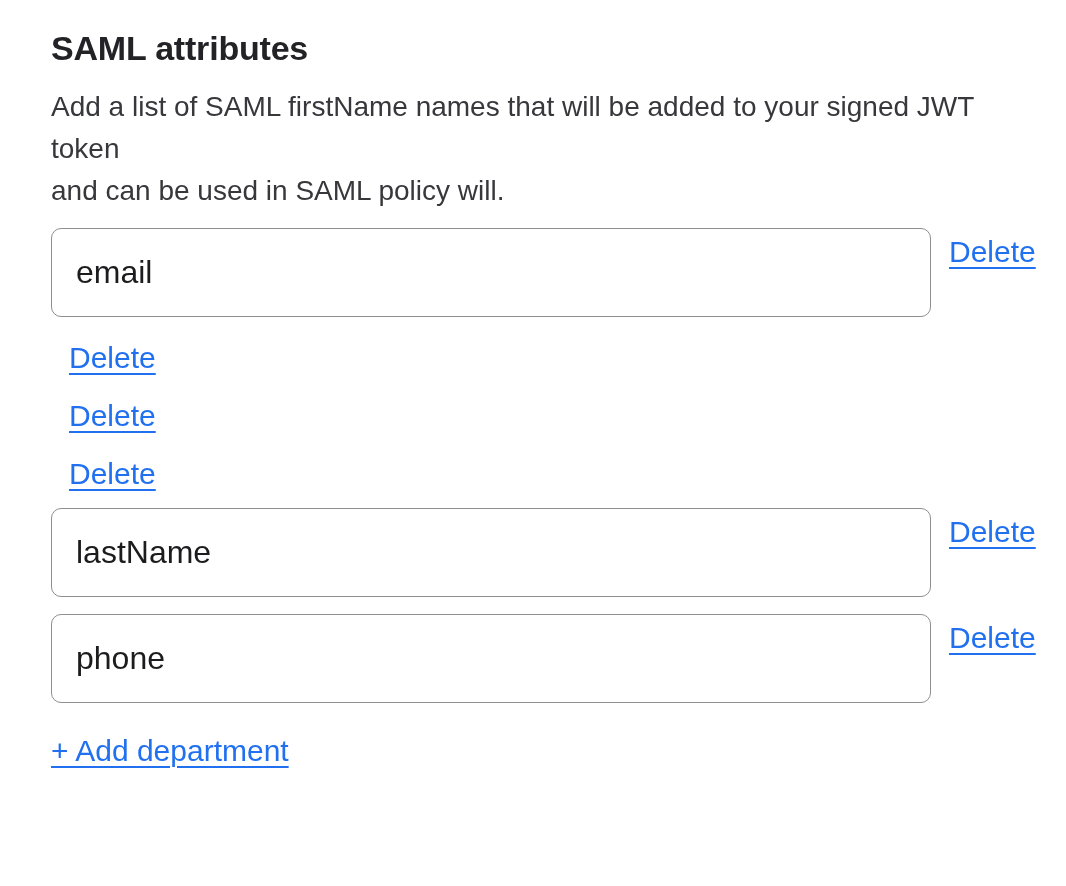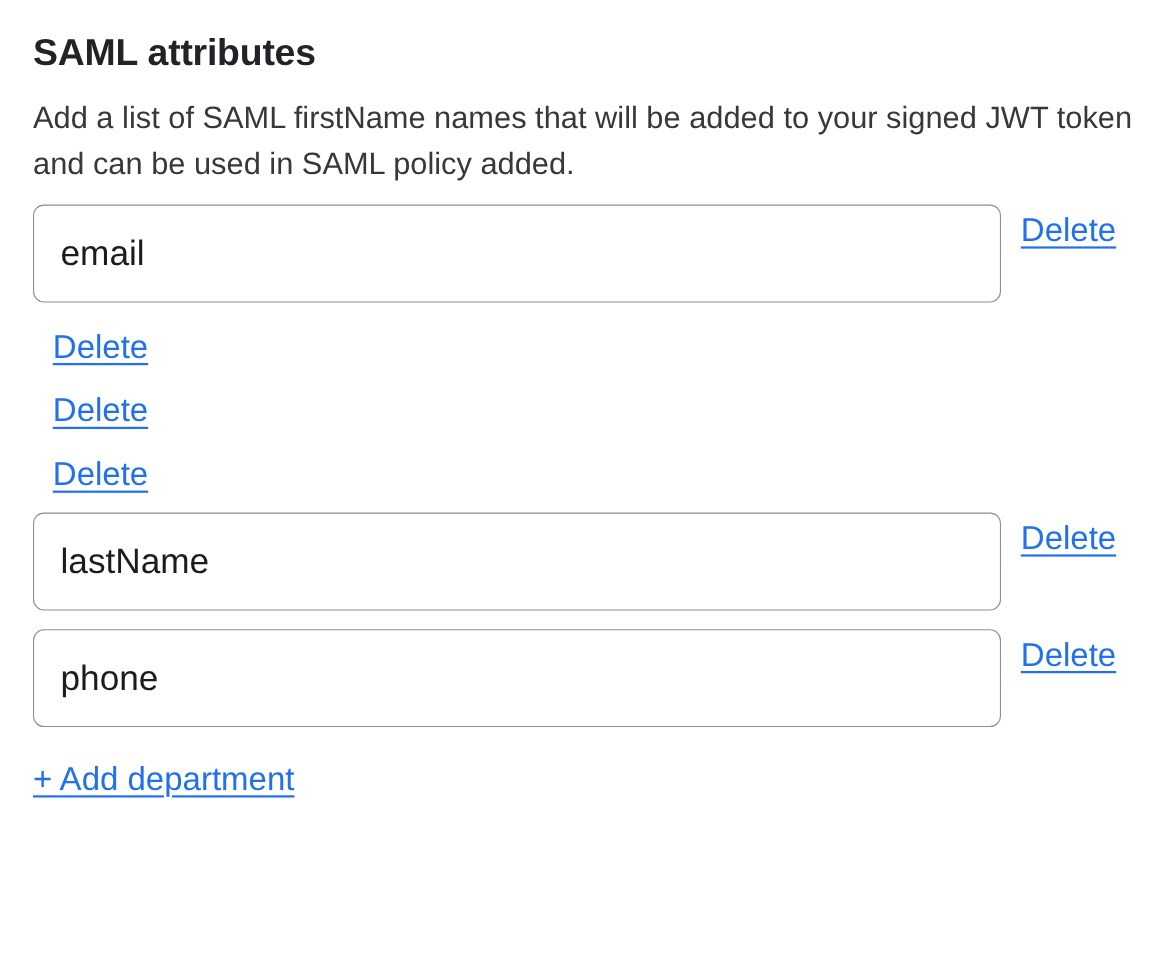--- a/index.html
+++ b/index.html
@@ -6,20 +6,21 @@
   html, body { margin: 0; padding: 0; }
   body {
     width: 1066px;
     height: 886px;
     background: #ffffff;
     overflow: hidden;
     font-family: "Liberation Sans", sans-serif;
   }
   .page {
     padding: 26px 30px 0 30px;
+    margin-left: 21px;
   }
   .section-title {
     margin: 0;
     font-size: 34px;
     line-height: 44px;
     font-weight: 700;
     color: #232327;
     letter-spacing: -0.2px;
   }
   .section-description {
@@ -73,21 +74,21 @@
 </style>
 </head>
 <body>
 
 <div class="page">
 
   <h2 class="section-title">SAML attributes</h2>
 
   <p class="section-description">
     <span>Add a list of SAML firstName names that will be added to your signed JWT token</span>
-    <span>and can be used in SAML policy added.</span>
+    <span>and can be used in SAML policy will.</span>
   </p>
 
   <div class="attr-rows" id="attr-rows">
   <div class="attr-row">
     <input class="attr-input" type="text" value="email" style="">
     <a class="link delete-link" href="#">Delete</a>
   </div>
 
   <div class="attr-row">
     <a class="link delete-link" href="#">Delete</a>

